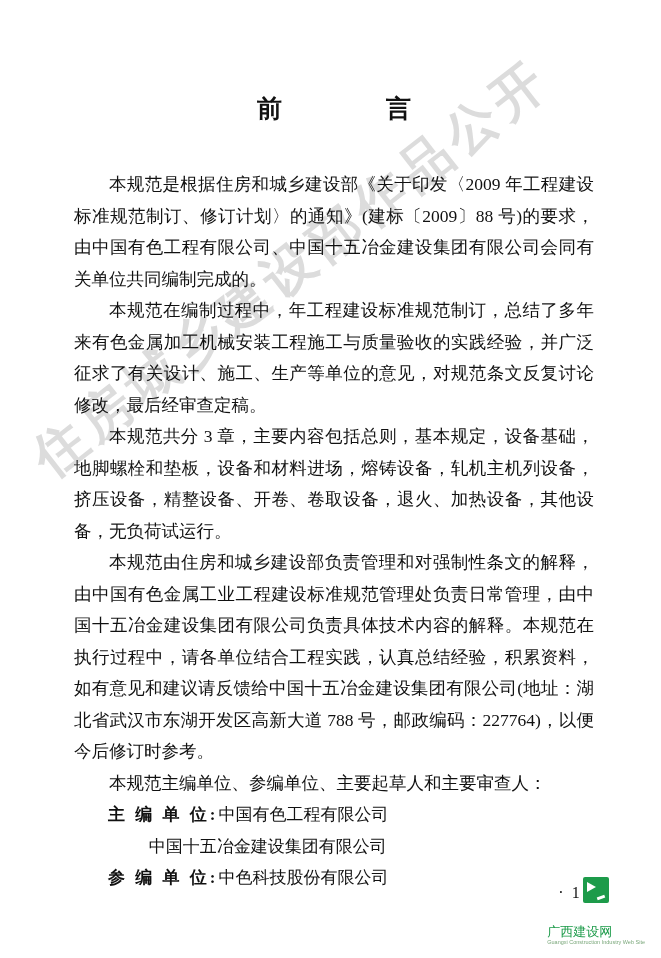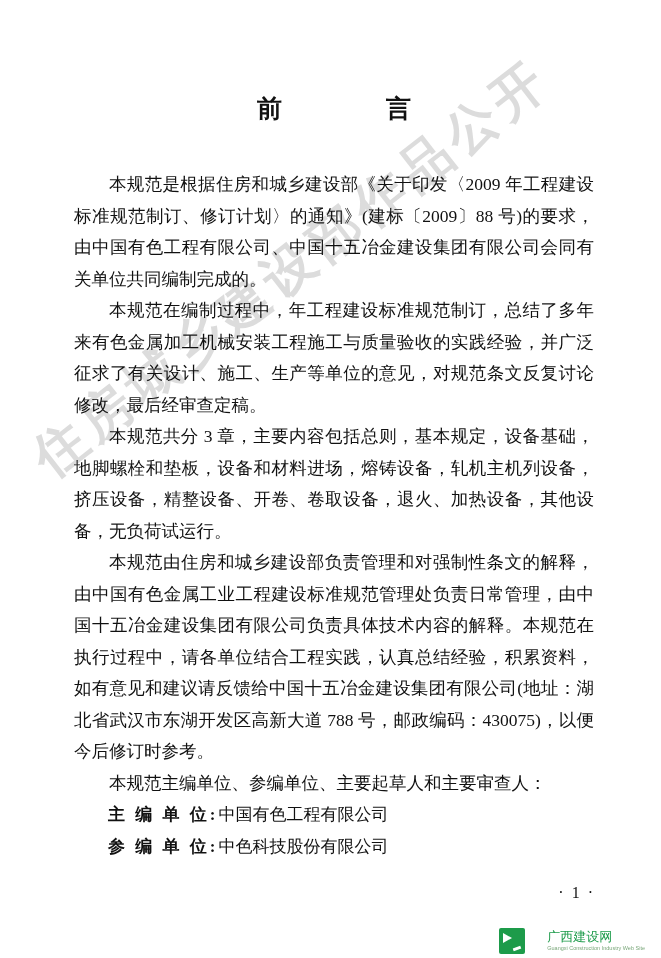--- a/index.html
+++ b/index.html
@@ -97,24 +97,25 @@
     top: 884px;
     font-size: 16px;
     letter-spacing: 2px;
     font-family: "Liberation Serif", serif;
   }
 
   
   .logo-block {
     position: absolute;
     right: 16px;
-    bottom: 4px;
+    bottom: 12px;
     display: flex;
     align-items: center;
     gap: 22px;
+    flex-direction: column;
   }
   .logo-mark {
     width: 26px;
     height: 26px;
     background: #1d9b4a;
     position: relative;
     border-radius: 2px;
   }
   .logo-mark::before {
     content: "";
@@ -164,27 +165,30 @@
   <div class="watermark">住房城乡建设部作品公开</div>
 
   <div class="content">
 
     <div class="doc-title">前　　言</div>
 
     <div class="body-text">
       <p class="para">本规范是根据住房和城乡建设部《关于印发〈2009 年工程建设标准规范制订、修订计划〉的通知》(建标〔2009〕88 号)的要求，由中国有色工程有限公司、中国十五冶金建设集团有限公司会同有关单位共同编制完成的。</p>
       <p class="para">本规范在编制过程中，年工程建设标准规范制订，总结了多年来有色金属加工机械安装工程施工与质量验收的实践经验，并广泛征求了有关设计、施工、生产等单位的意见，对规范条文反复讨论修改，最后经审查定稿。</p>
       <p class="para">本规范共分 3 章，主要内容包括总则，基本规定，设备基础，地脚螺栓和垫板，设备和材料进场，熔铸设备，轧机主机列设备，挤压设备，精整设备、开卷、卷取设备，退火、加热设备，其他设备，无负荷试运行。</p>
-      <p class="para">本规范由住房和城乡建设部负责管理和对强制性条文的解释，由中国有色金属工业工程建设标准规范管理处负责日常管理，由中国十五冶金建设集团有限公司负责具体技术内容的解释。本规范在执行过程中，请各单位结合工程实践，认真总结经验，积累资料，如有意见和建议请反馈给中国十五冶金建设集团有限公司(地址：湖北省武汉市东湖开发区高新大道 788 号，邮政编码：430075)，以便今后修订时参考。</p>
+      <p class="para">本规范由住房和城乡建设部负责管理和对强制性条文的解释，由中国有色金属工业工程建设标准规范管理处负责日常管理，由中国十五冶金建设集团有限公司负责具体技术内容的解释。本规范在执行过程中，请各单位结合工程实践，认真总结经验，积累资料，如有意见和建议请反馈给中国十五冶金建设集团有限公司(地址：湖北省武汉市东湖开发区高新大道 788 号，邮政编码：227764)，以便今后修订时参考。</p>
       <p class="para">本规范主编单位、参编单位、主要起草人和主要审查人：</p>
 
       <div class="unit-line">
         <span class="label">主 编 单 位:</span><span>中国有色工程有限公司</span>
       </div>
 
+      <div class="unit-line indented">
+        <span>中国十五冶金建设集团有限公司</span>
+      </div>
 
       <div class="unit-line">
         <span class="label">参 编 单 位:</span><span>中色科技股份有限公司</span>
       </div>
     </div>
 
   </div>
 
   <div class="page-number">· 1 ·</div>
 

